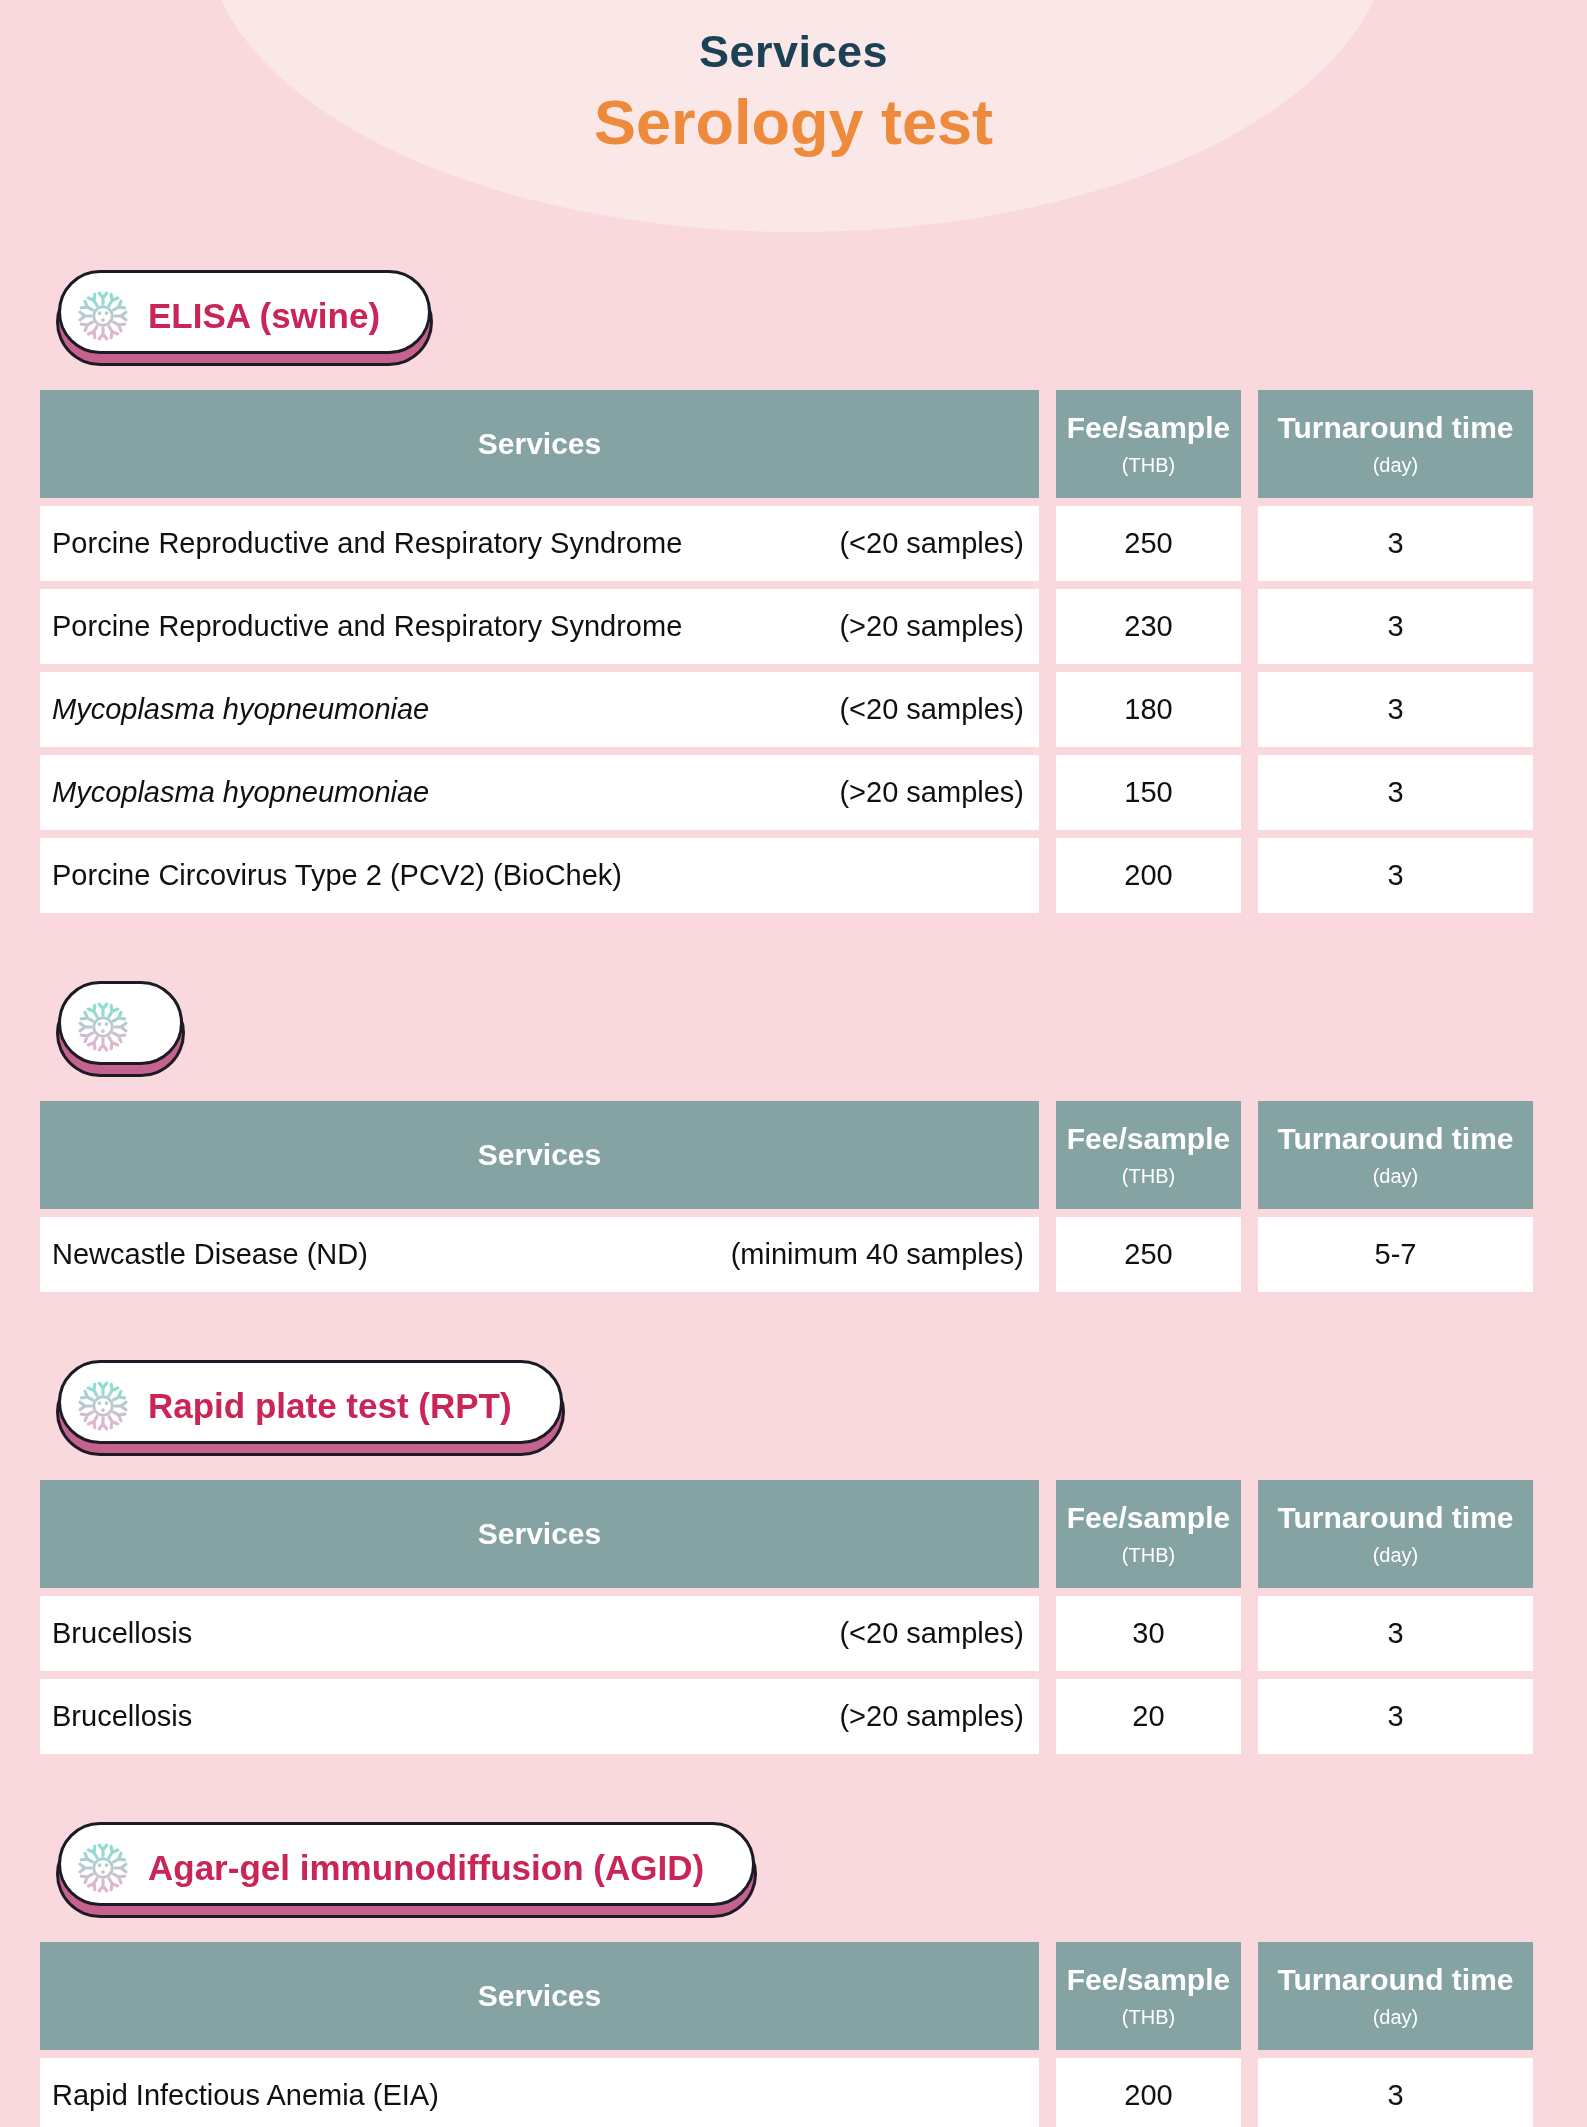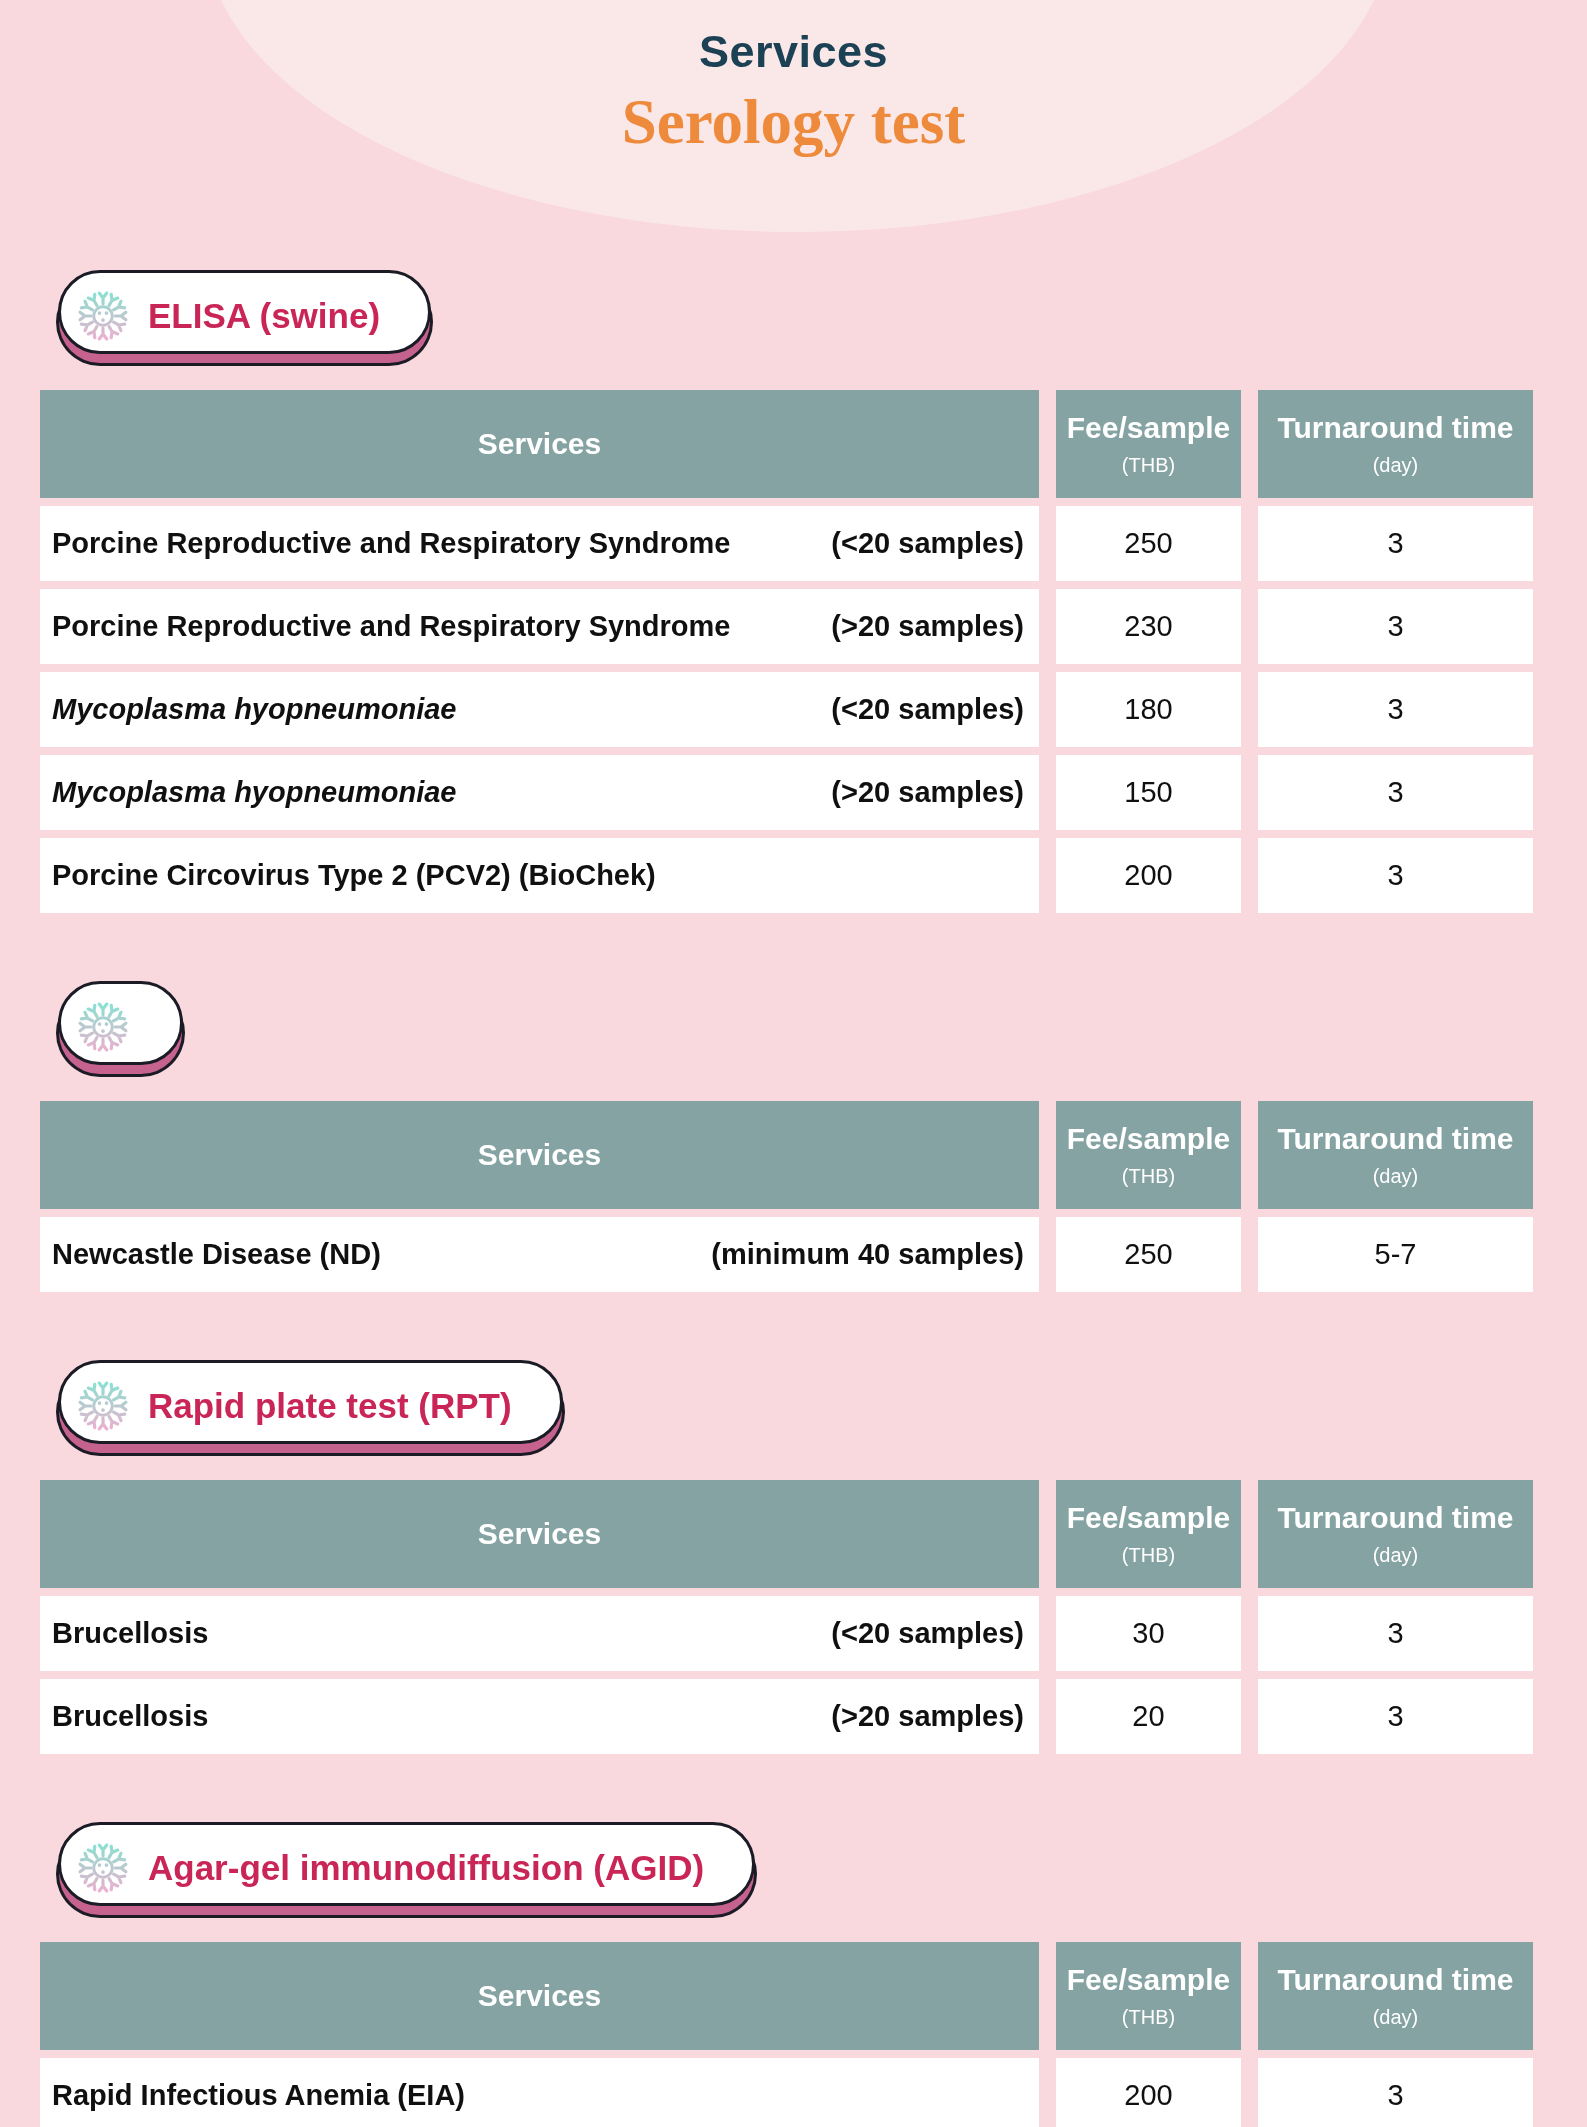--- a/index.html
+++ b/index.html
@@ -17,21 +17,20 @@
     border-radius: 50%;
   }
   header { position: relative; z-index: 1; padding-top: 26px; text-align: center; }
   .page-title {
     margin: 0; font-size: 45px; line-height: 1.15; font-weight: bold;
     color: var(--title-navy, #1c4155); letter-spacing: 0.5px;
   }
   .page-subtitle {
     margin: 8px 15px 0; font-size: 63px; line-height: 1.15; font-weight: bold;
     color: var(--subtitle-orange, #ee8a3c);
-    font-family: Liberation Serif, serif;
   }
   .content { position: relative; z-index: 1; margin-left: 40px; width: 1493px; }
   .section { margin-top: 68px; }
   .section.first { margin-top: 112px; }
   .pill {
     display: inline-flex; align-items: center; gap: 16px;
     margin-left: 18px; margin-bottom: 36px;
     background: #ffffff;
     border: 3.5px solid var(--pill-border, #1b1b26);
     border-radius: 44px;
@@ -60,21 +59,21 @@
     gap: 12px; text-align: center;
   }
   .th-main { font-weight: bold; font-size: 30px; line-height: 1; }
   .th-sub  { font-size: 20px; line-height: 1; }
   .cell {
     background: var(--row-bg, #ffffff);
     color: var(--row-text, #101010);
     min-height: 75px; font-size: 29px;
     display: flex; align-items: center;
   }
-  .cell-service { justify-content: space-between; padding: 0 15px 0 12px; gap: 1px; font-weight: bold; }
+  .cell-service { justify-content: space-between; padding: 0 15px 0 12px; gap: 1px; }
   .cell-center { justify-content: center; }
   .italic { font-style: italic; }
 </style>
 </head>
 <body>
 
 <div class="hero-ellipse"></div>
 
 <header>
   <h1 class="page-title">Services</h1>

